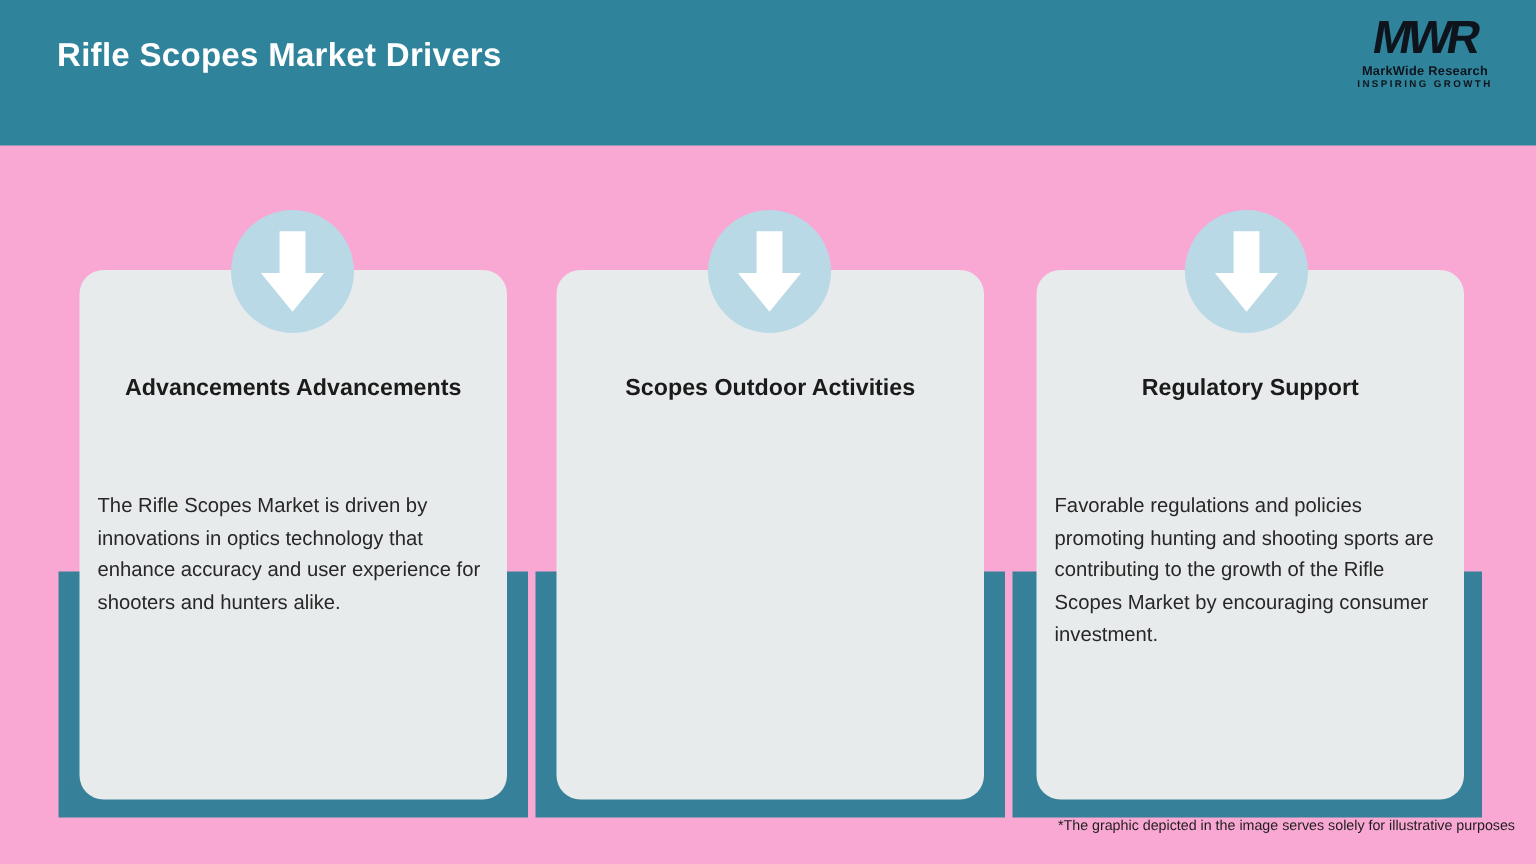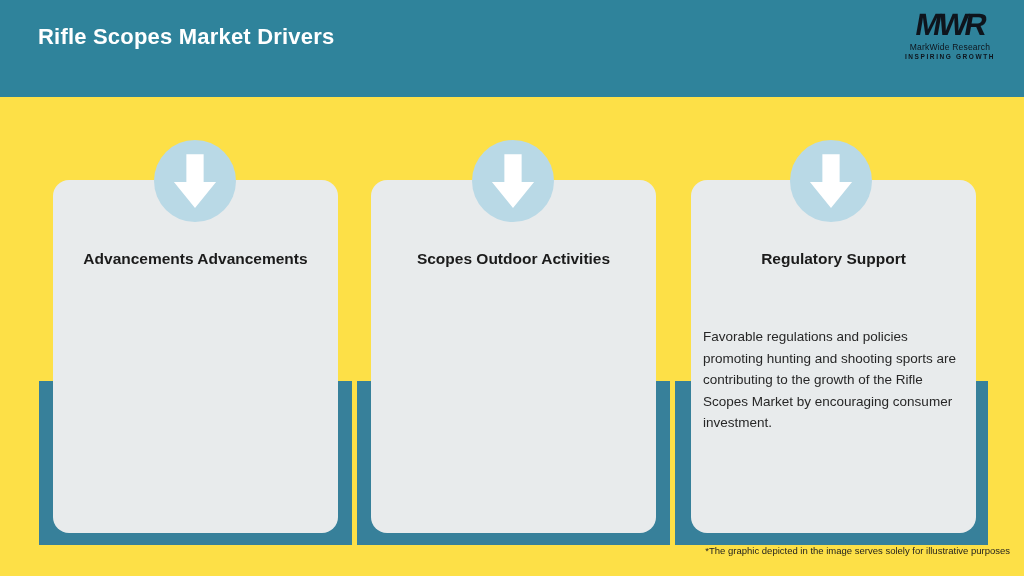--- a/index.html
+++ b/index.html
@@ -9,42 +9,42 @@
     --circle-blue:#B9D9E6;
     --arrow-white:#FFFFFF;
     --logo-dark:#0E141C;
     --title-dark:#1B1B1B;
     --body-dark:#272727;
     --footer-gray:#474747;
   }
   *{margin:0;padding:0;box-sizing:border-box;}
   html,body{background:#ffffff;}
   .page{
-    position:relative;width:1024px;height:576px;background:#fde047;
+    position:relative;width:1024px;height:576px;background:#f9a8d4;
     overflow:hidden;font-family:"Liberation Sans",sans-serif;
   }
   
   .header{
     position:absolute;left:0;top:0;width:1024px;height:97px;
     background:var(--header-teal);
   }
   .header h1{
     position:absolute;left:38px;top:24px;
     font-size:22px;font-weight:bold;color:#ffffff;letter-spacing:.2px;
   }
   .logo{
     position:absolute;top:9px;right:26px;width:96px;text-align:center;
     color:var(--logo-dark);line-height:1;
   }
   .logo-monogram{
     font-size:31px;font-weight:900;letter-spacing:-3px;
     transform:skewX(-10deg);
     font-family:"Liberation Sans",sans-serif;
   }
-  .logo-name{font-size:8.5px;font-weight:normal;margin-top:3px;letter-spacing:.2px;}
+  .logo-name{font-size:8.5px;font-weight:bold;margin-top:3px;letter-spacing:.2px;}
   .logo-tagline{font-size:6.5px;font-weight:bold;letter-spacing:1.6px;margin-top:2px;}
   
   .backing{
     position:absolute;top:381px;height:164px;width:313px;
     background:var(--backing-teal);
   }
   .backing.b1{left:39px;} .backing.b2{left:357px;} .backing.b3{left:675px;}
   .card{
     position:absolute;top:180px;height:353px;width:285px;
     background:var(--card-gray);border-radius:16px;
@@ -88,20 +88,21 @@
       <div class="logo-tagline">INSPIRING GROWTH</div>
     </div>
   </header>
 
   <div class="backing b1"></div>
   <div class="backing b2"></div>
   <div class="backing b3"></div>
 
   <section class="card g1">
     <h2>Advancements Advancements</h2>
+    <p>The Rifle Scopes Market is driven by innovations in optics technology that enhance accuracy and user experience for shooters and hunters alike.</p>
   </section>
   <div class="circle c1">
     <svg width="46" height="58" viewBox="0 0 48 60" aria-hidden="true">
       <path d="M15 1 H33 V30 H46 L24 57 L2 30 H15 Z" fill="#FFFFFF"></path>
     </svg>
   </div>
 
   <section class="card g2">
     <h2>Scopes Outdoor Activities</h2>
   </section>

